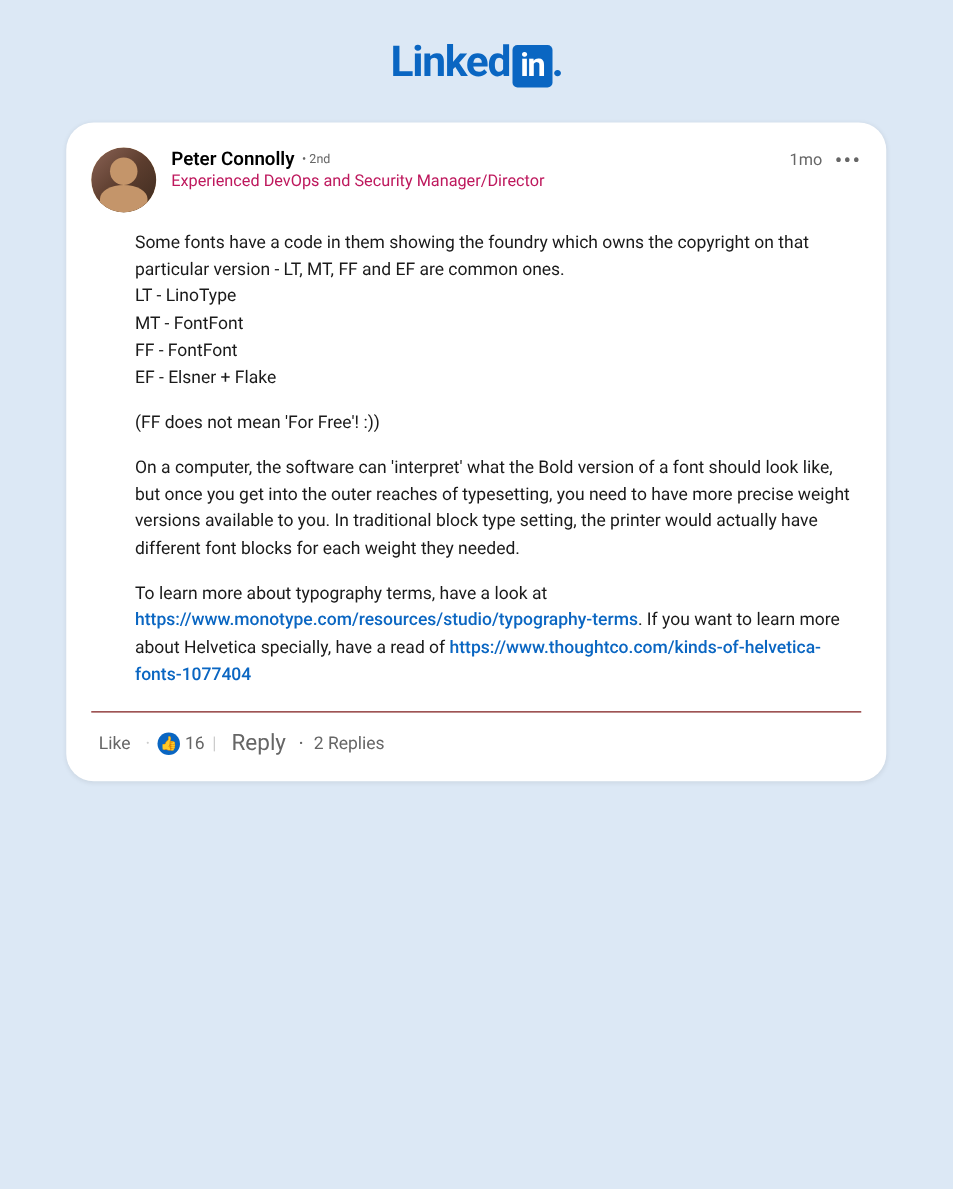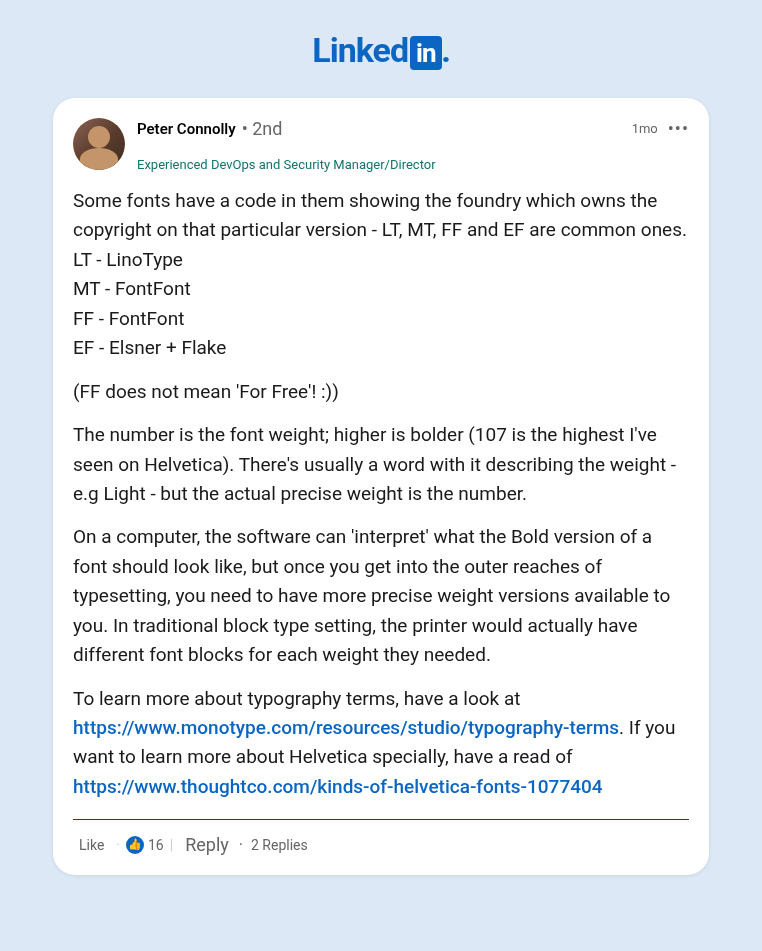--- a/index.html
+++ b/index.html
@@ -137,29 +137,29 @@
       gap: 6px;
     }
 
     .author-name {
       font-size: 15px;
       font-weight: 600;
       color: #000000;
     }
 
     .connection-badge {
-      font-size: 18px;
+      font-size: 10px;
       color: #666666;
       font-weight: 400;
     }
 
     .author-title {
       font-size: 13px;
-      color: #0f766e;
-      margin-top: 18px;
+      color: #be185d;
+      margin-top: 2px;
     }
 
     .post-meta-right {
       display: flex;
       align-items: center;
       gap: 10px;
     }
 
     .post-time {
       font-size: 13px;
@@ -167,23 +167,24 @@
     }
 
     .more-options {
       font-size: 18px;
       color: #666666;
       cursor: pointer;
       letter-spacing: 1px;
     }
 
     .post-content {
-      font-size: 19px;
+      font-size: 14px;
       color: #1a1a1a;
       line-height: 1.55;
+      margin-left: 35px;
     }
 
     .post-content p {
       margin-bottom: 14px;
     }
 
     .post-content p:last-child {
       margin-bottom: 0;
     }
 
@@ -287,21 +288,20 @@
 
     <div class="post-content">
       <p>
         <span>Some fonts have a code in them showing the foundry which owns the copyright on that particular version - LT, MT, FF and EF are common ones.</span><br>
         <span>LT - LinoType</span><br>
         <span>MT - FontFont</span><br>
         <span>FF - FontFont</span><br>
         <span>EF - Elsner + Flake</span>
       </p>
       <p>(FF does not mean 'For Free'! :))</p>
-      <p>The number is the font weight; higher is bolder (107 is the highest I've seen on Helvetica). There's usually a word with it describing the weight - e.g Light - but the actual precise weight is the number.</p>
       <p>On a computer, the software can 'interpret' what the Bold version of a font should look like, but once you get into the outer reaches of typesetting, you need to have more precise weight versions available to you. In traditional block type setting, the printer would actually have different font blocks for each weight they needed.</p>
       <p>
         <span>To learn more about typography terms, have a look at </span><a class="post-link" href="#">https://www.monotype.com/resources/studio/typography-terms</a><span>. If you want to learn more about Helvetica specially, have a read of </span><a class="post-link" href="#">https://www.thoughtco.com/kinds-of-helvetica-fonts-1077404</a>
       </p>
     </div>
 
     <div class="post-footer">
       <span class="footer-action">Like</span>
       <span class="footer-separator">·</span>
       <div class="footer-like-count">

